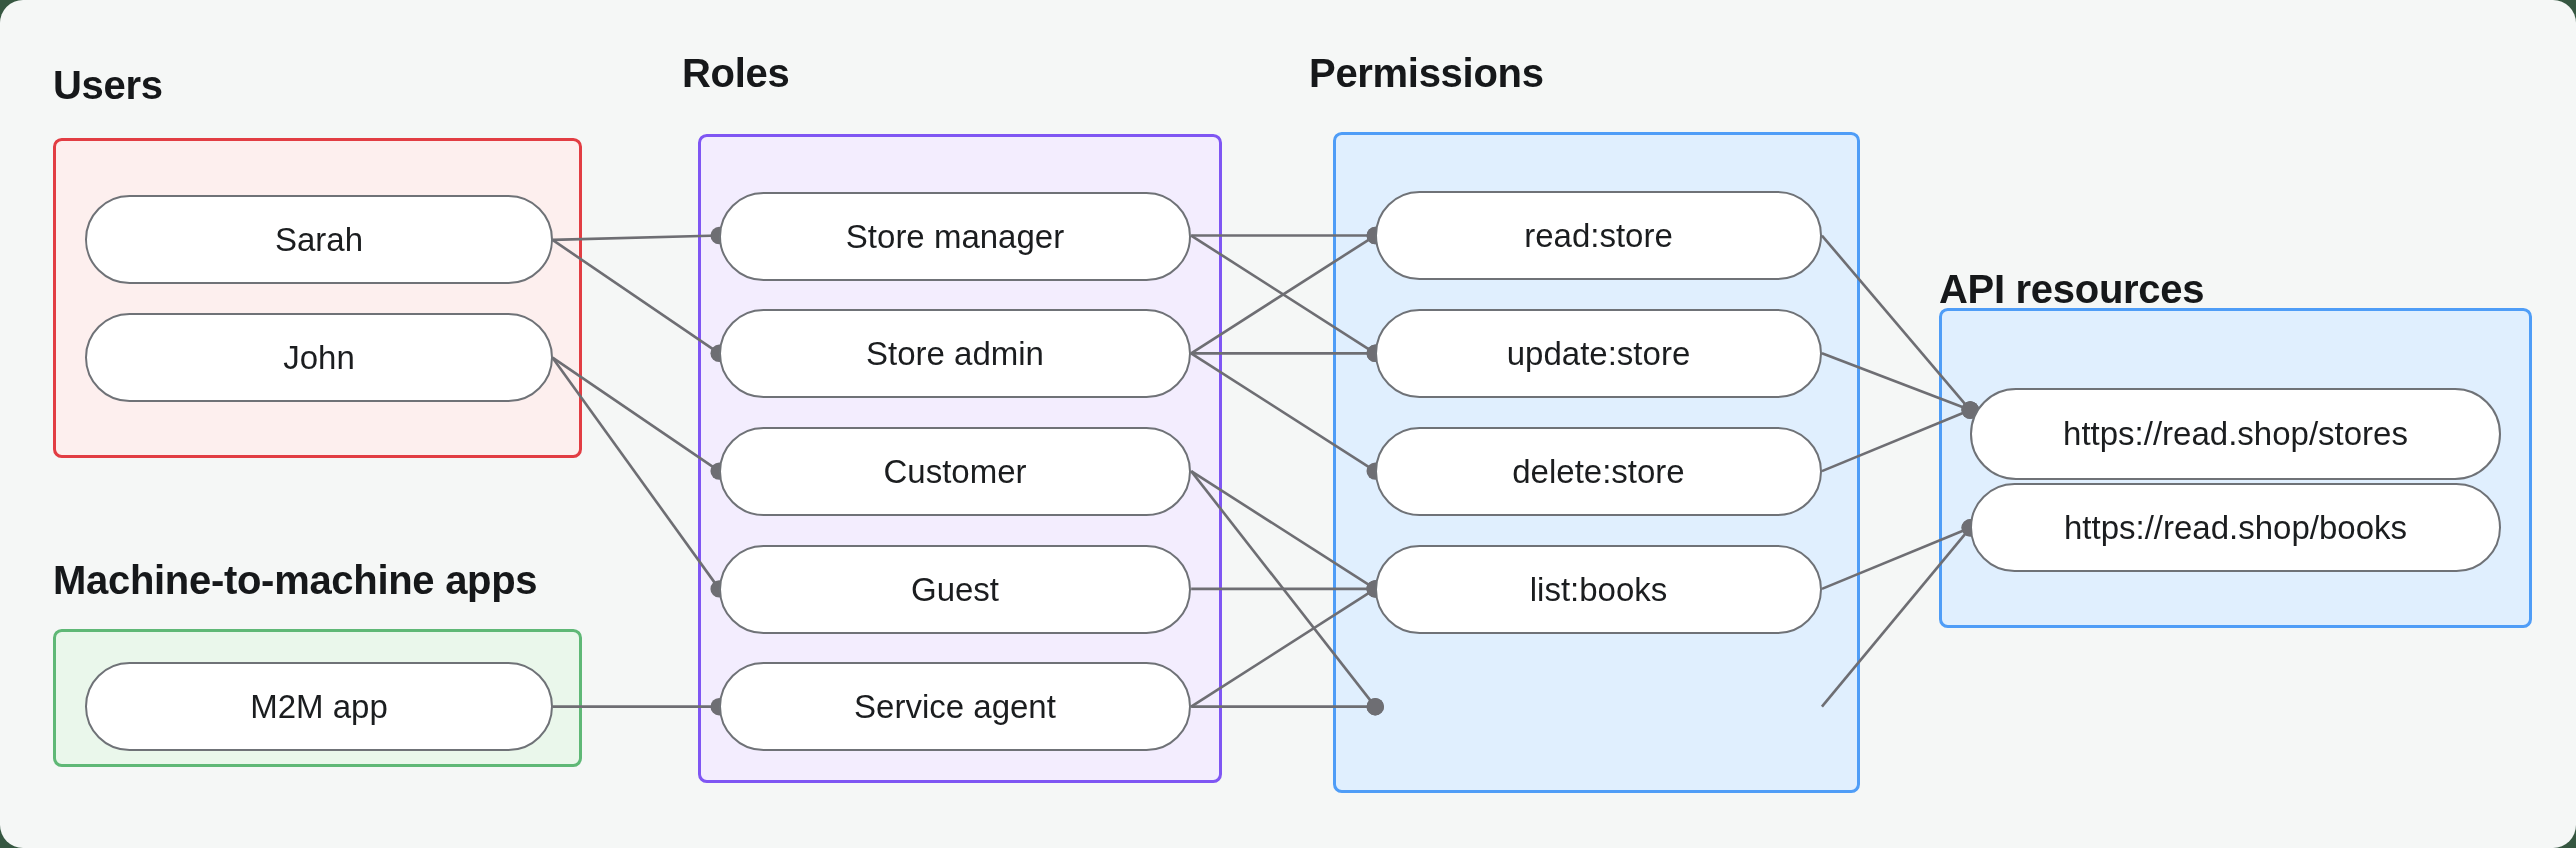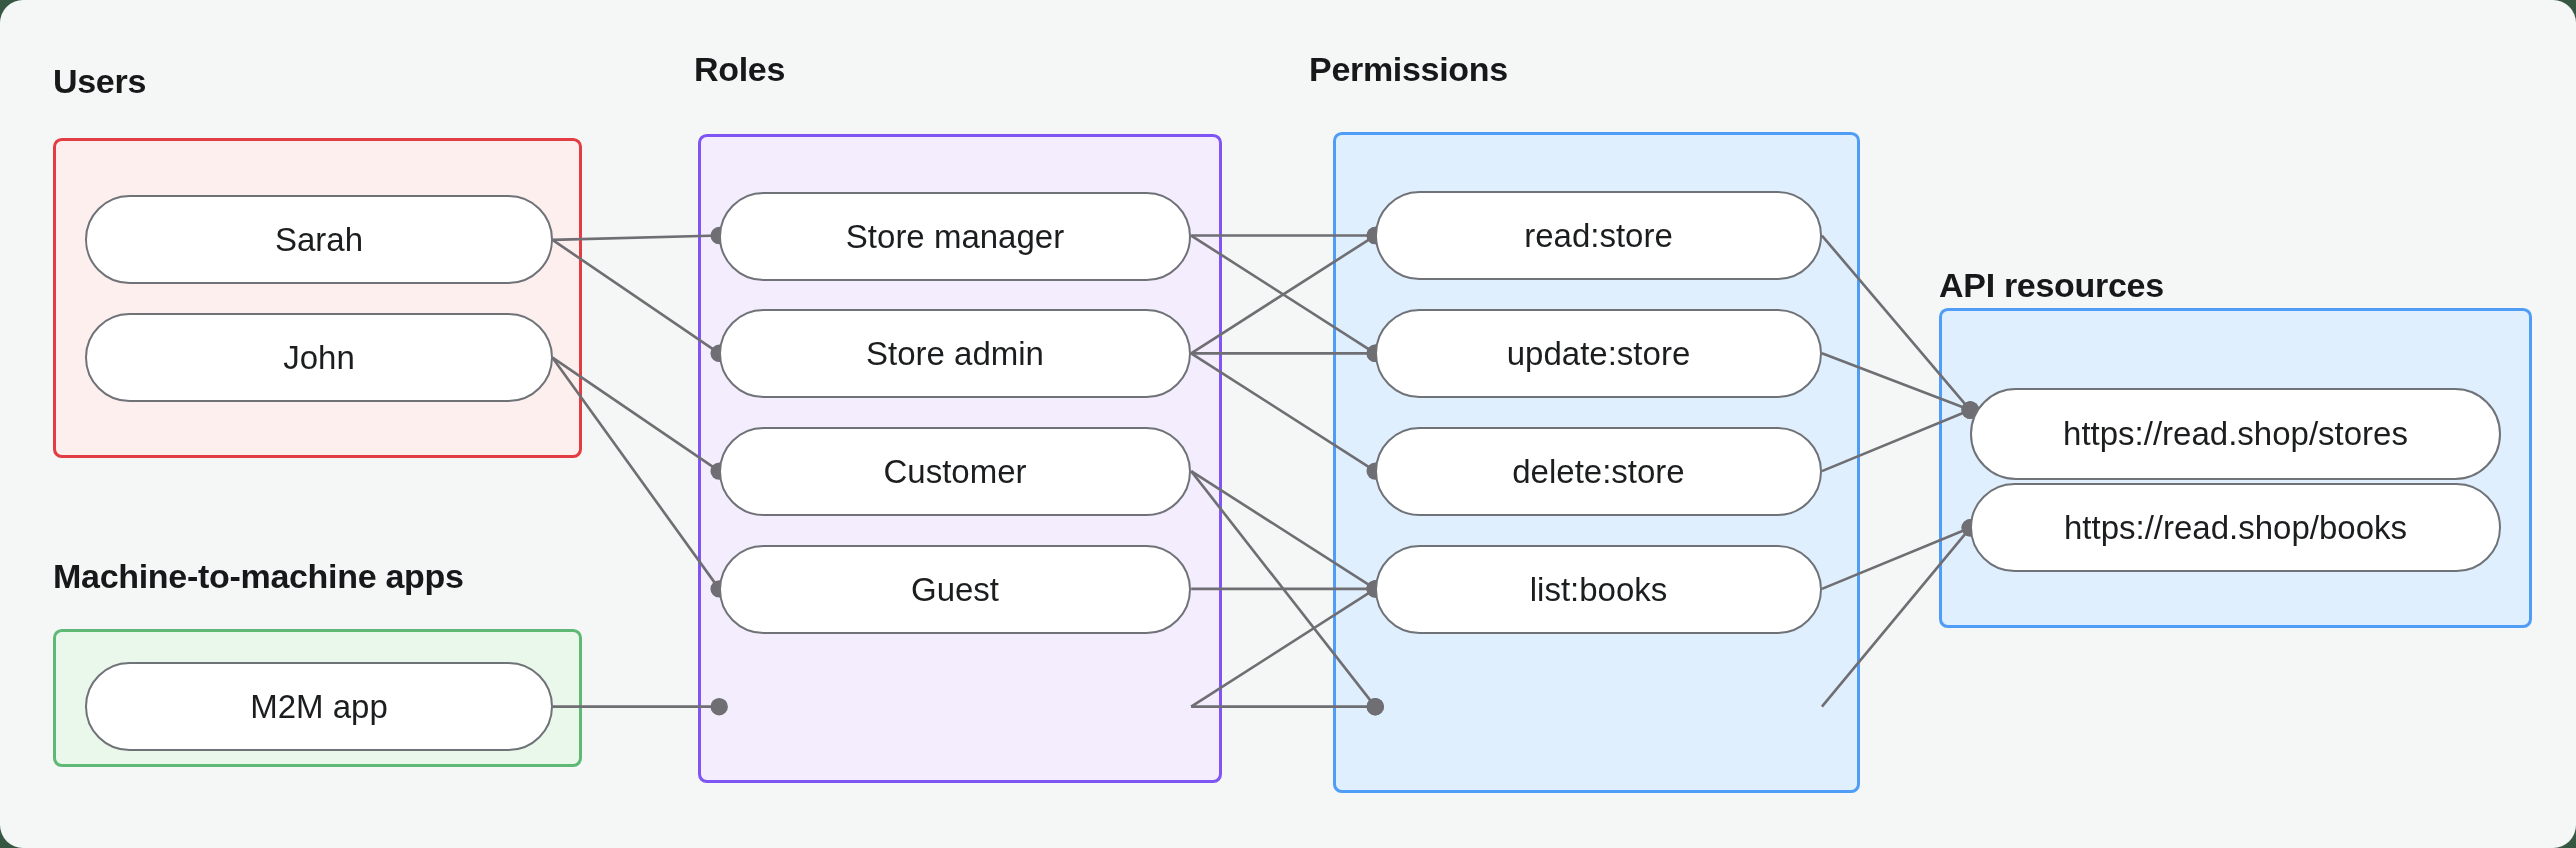--- a/index.html
+++ b/index.html
@@ -26,21 +26,21 @@
     position: absolute;
     border-style: solid;
     border-width: 3.5px;
     border-radius: 8.7px;
     box-sizing: border-box;
     z-index: 1;
   }
   .group-label {
     position: absolute;
     z-index: 4;
-    font-size: 34px;
+    font-size: 40px;
     font-weight: 600;
     letter-spacing: -0.3px;
     color: var(--heading-color, #16181a);
     white-space: nowrap;
     line-height: 1.2;
   }
   #edges {
     position: absolute;
     left: 0; top: 0;
     z-index: 2;
@@ -109,25 +109,26 @@
       <circle cx="2258" cy="605" r="10" fill="#6e6e73"></circle>
     </svg>
 <div class="group-box" style="left: 53px; top: 138px; width: 529px; height: 320px; border-color: rgb(226, 61, 67); background: rgb(253, 239, 238);"></div>
     <div class="group-label" style="left: 53px; top: 61px;">Users</div>
     <div class="node-pill" style="left: 85px; top: 195px; width: 468px; height: 89px;">Sarah</div>
     <div class="node-pill" style="left: 85px; top: 313px; width: 468px; height: 89px;">John</div>
     <div class="group-box" style="left: 53px; top: 629px; width: 529px; height: 138px; border-color: rgb(95, 184, 118); background: rgb(234, 247, 235);"></div>
     <div class="group-label" style="left: 53px; top: 556px;">Machine-to-machine apps</div>
     <div class="node-pill" style="left: 85px; top: 662px; width: 468px; height: 89px;">M2M app</div>
     <div class="group-box" style="left: 698px; top: 134px; width: 524px; height: 649px; border-color: rgb(127, 86, 243); background: rgb(243, 237, 254);"></div>
-    <div class="group-label" style="left: 682px; top: 49px; margin-left: 12px;">Roles</div>
+    <div class="group-label" style="left: 682px; top: 49px;">Roles</div>
     <div class="node-pill" style="left: 719px; top: 192px; width: 472px; height: 89px;">Store manager</div>
     <div class="node-pill" style="left: 719px; top: 309px; width: 472px; height: 89px;">Store admin</div>
     <div class="node-pill" style="left: 719px; top: 427px; width: 472px; height: 89px;">Customer</div>
     <div class="node-pill" style="left: 719px; top: 545px; width: 472px; height: 89px;">Guest</div>
+    <div class="node-pill" style="left: 719px; top: 662px; width: 472px; height: 89px;">Service agent</div>
     <div class="group-box" style="left: 1333px; top: 132px; width: 527px; height: 661px; border-color: rgb(79, 157, 247); background: rgb(224, 239, 254);"></div>
     <div class="group-label" style="left: 1309px; top: 49px;">Permissions</div>
     <div class="node-pill" style="left: 1375px; top: 191px; width: 447px; height: 89px;">read:store</div>
     <div class="node-pill" style="left: 1375px; top: 309px; width: 447px; height: 89px;">update:store</div>
     <div class="node-pill" style="left: 1375px; top: 427px; width: 447px; height: 89px;">delete:store</div>
     <div class="node-pill" style="left: 1375px; top: 545px; width: 447px; height: 89px;">list:books</div>
     <div class="group-box" style="left: 1939px; top: 308px; width: 593px; height: 320px; border-color: rgb(79, 157, 247); background: rgb(224, 239, 254);"></div>
     <div class="group-label" style="left: 1939px; top: 227px; margin-top: 38px;">API resources</div>
     <div class="node-pill" style="left: 1970px; top: 388px; width: 531px; height: 92px;">https://read.shop/stores</div>
     <div class="node-pill" style="left: 1970px; top: 483px; width: 531px; height: 89px;">https://read.shop/books</div>

